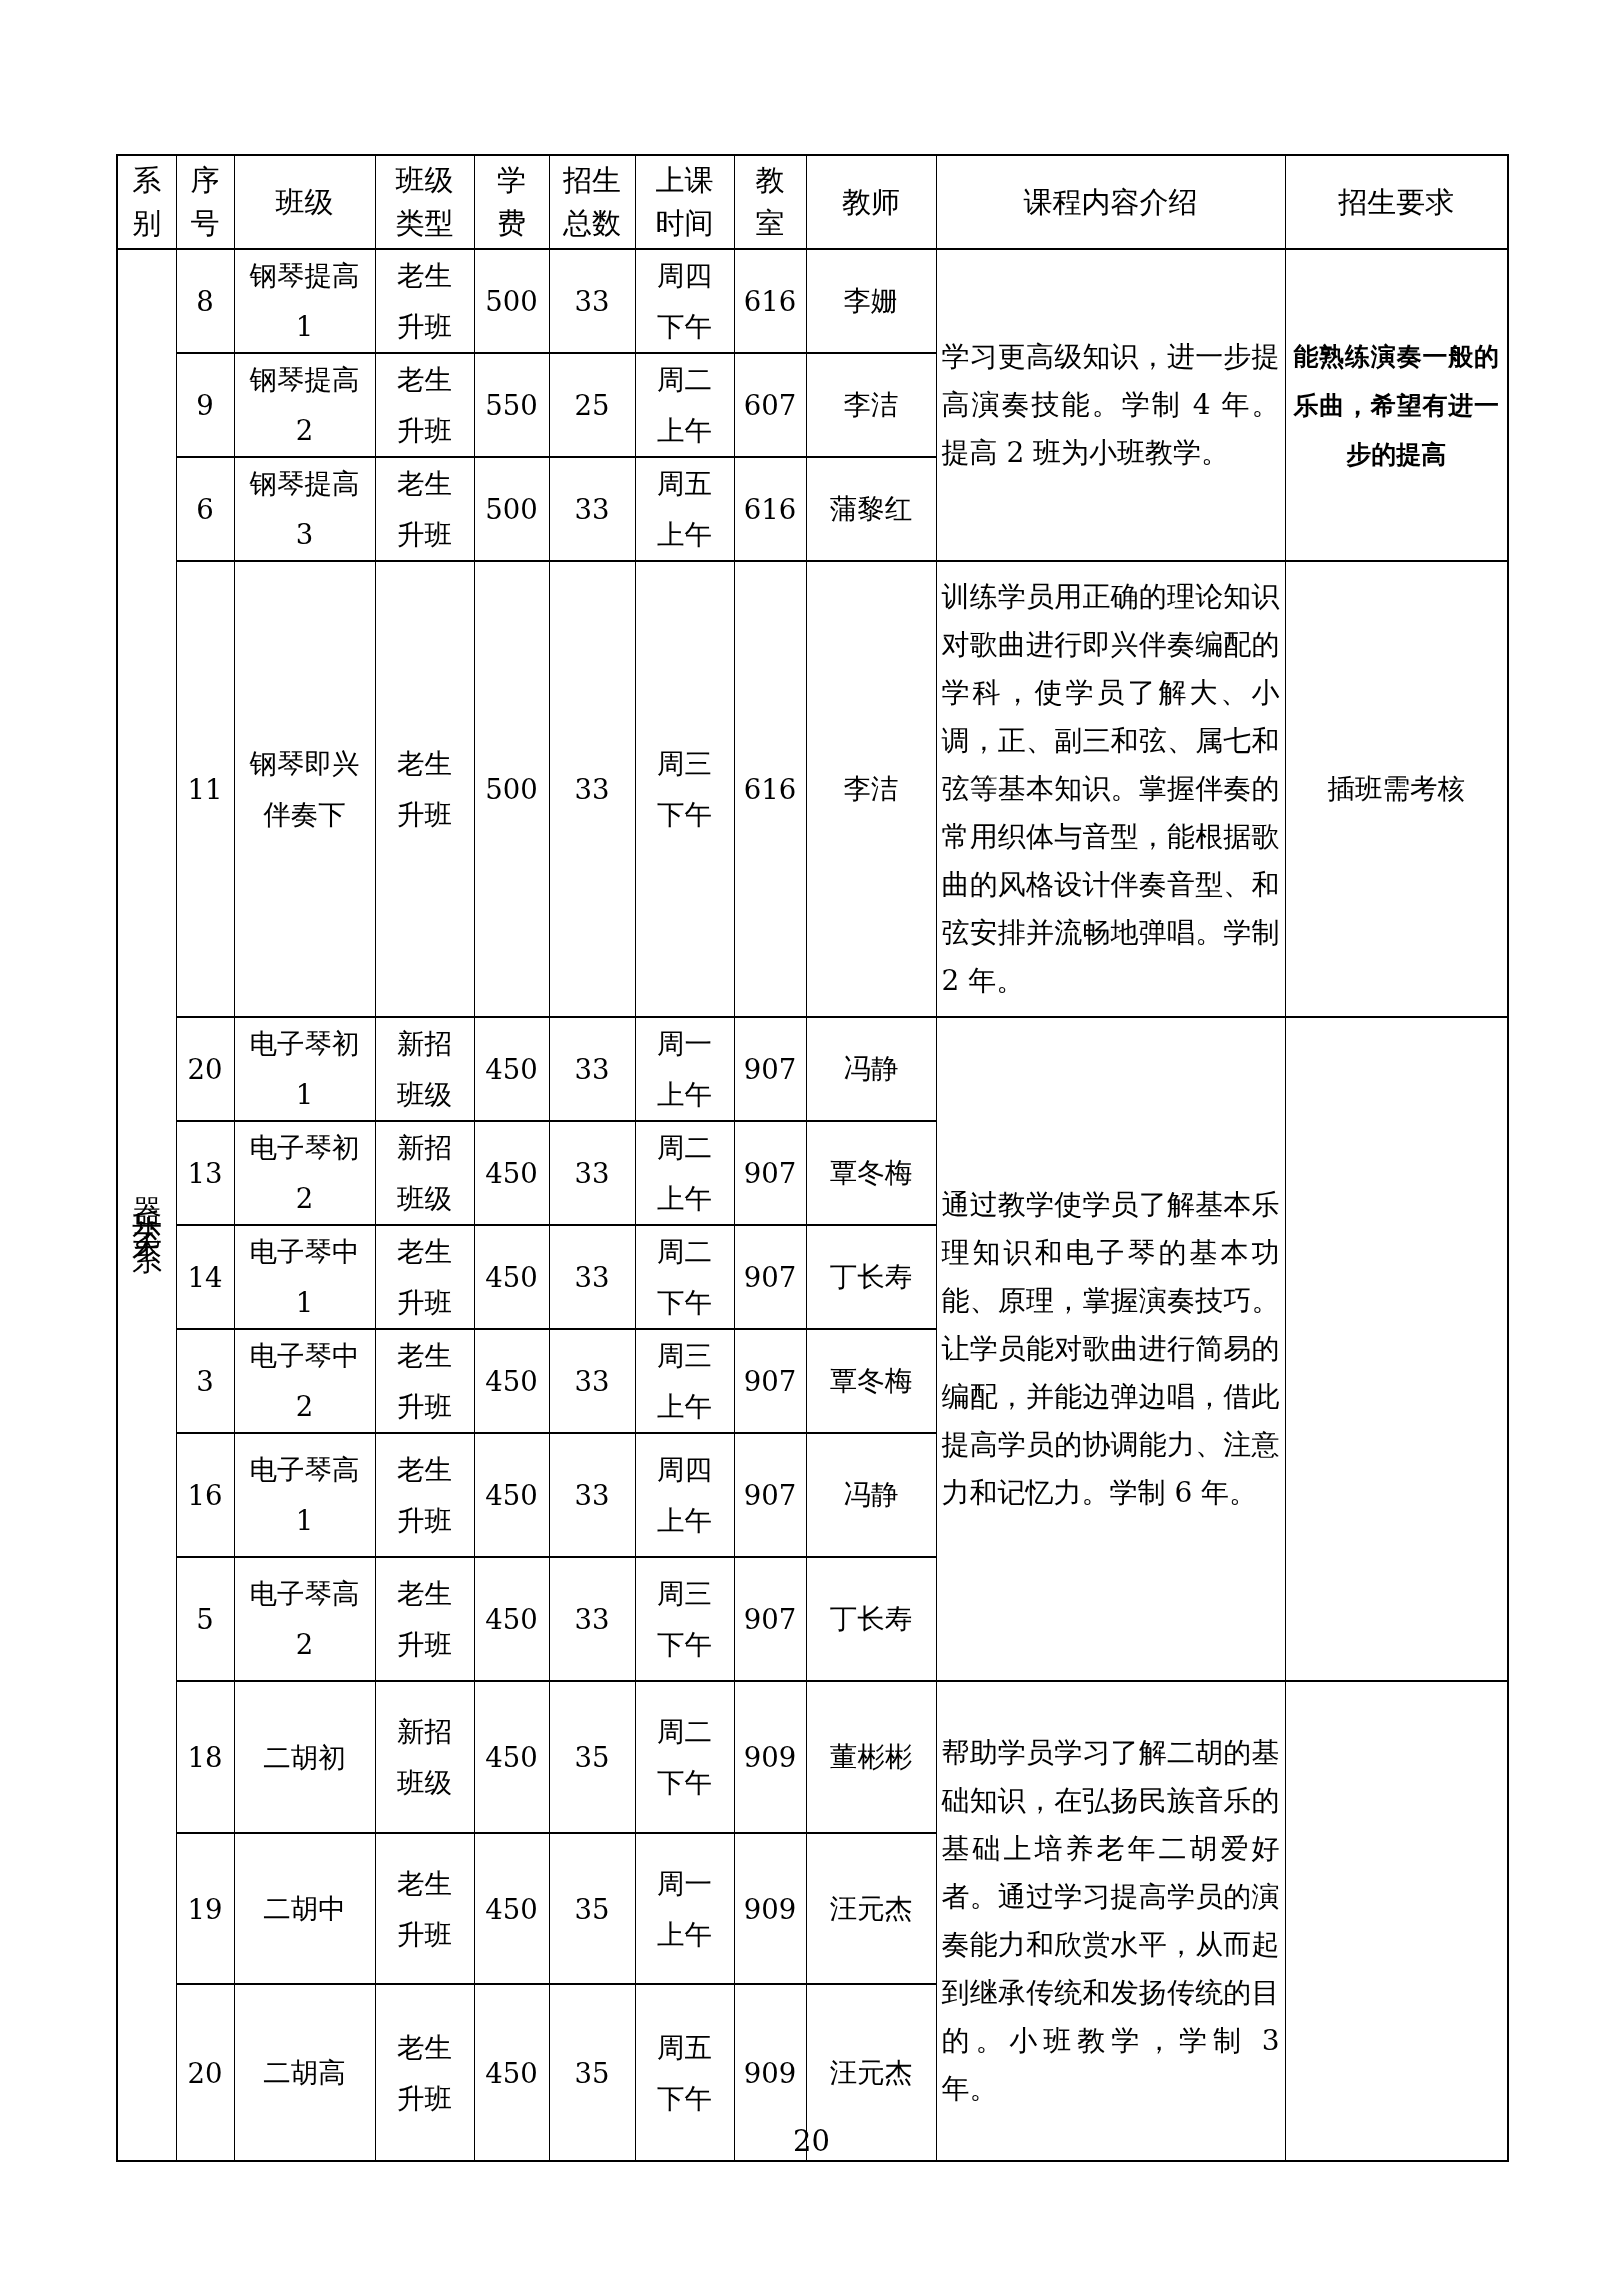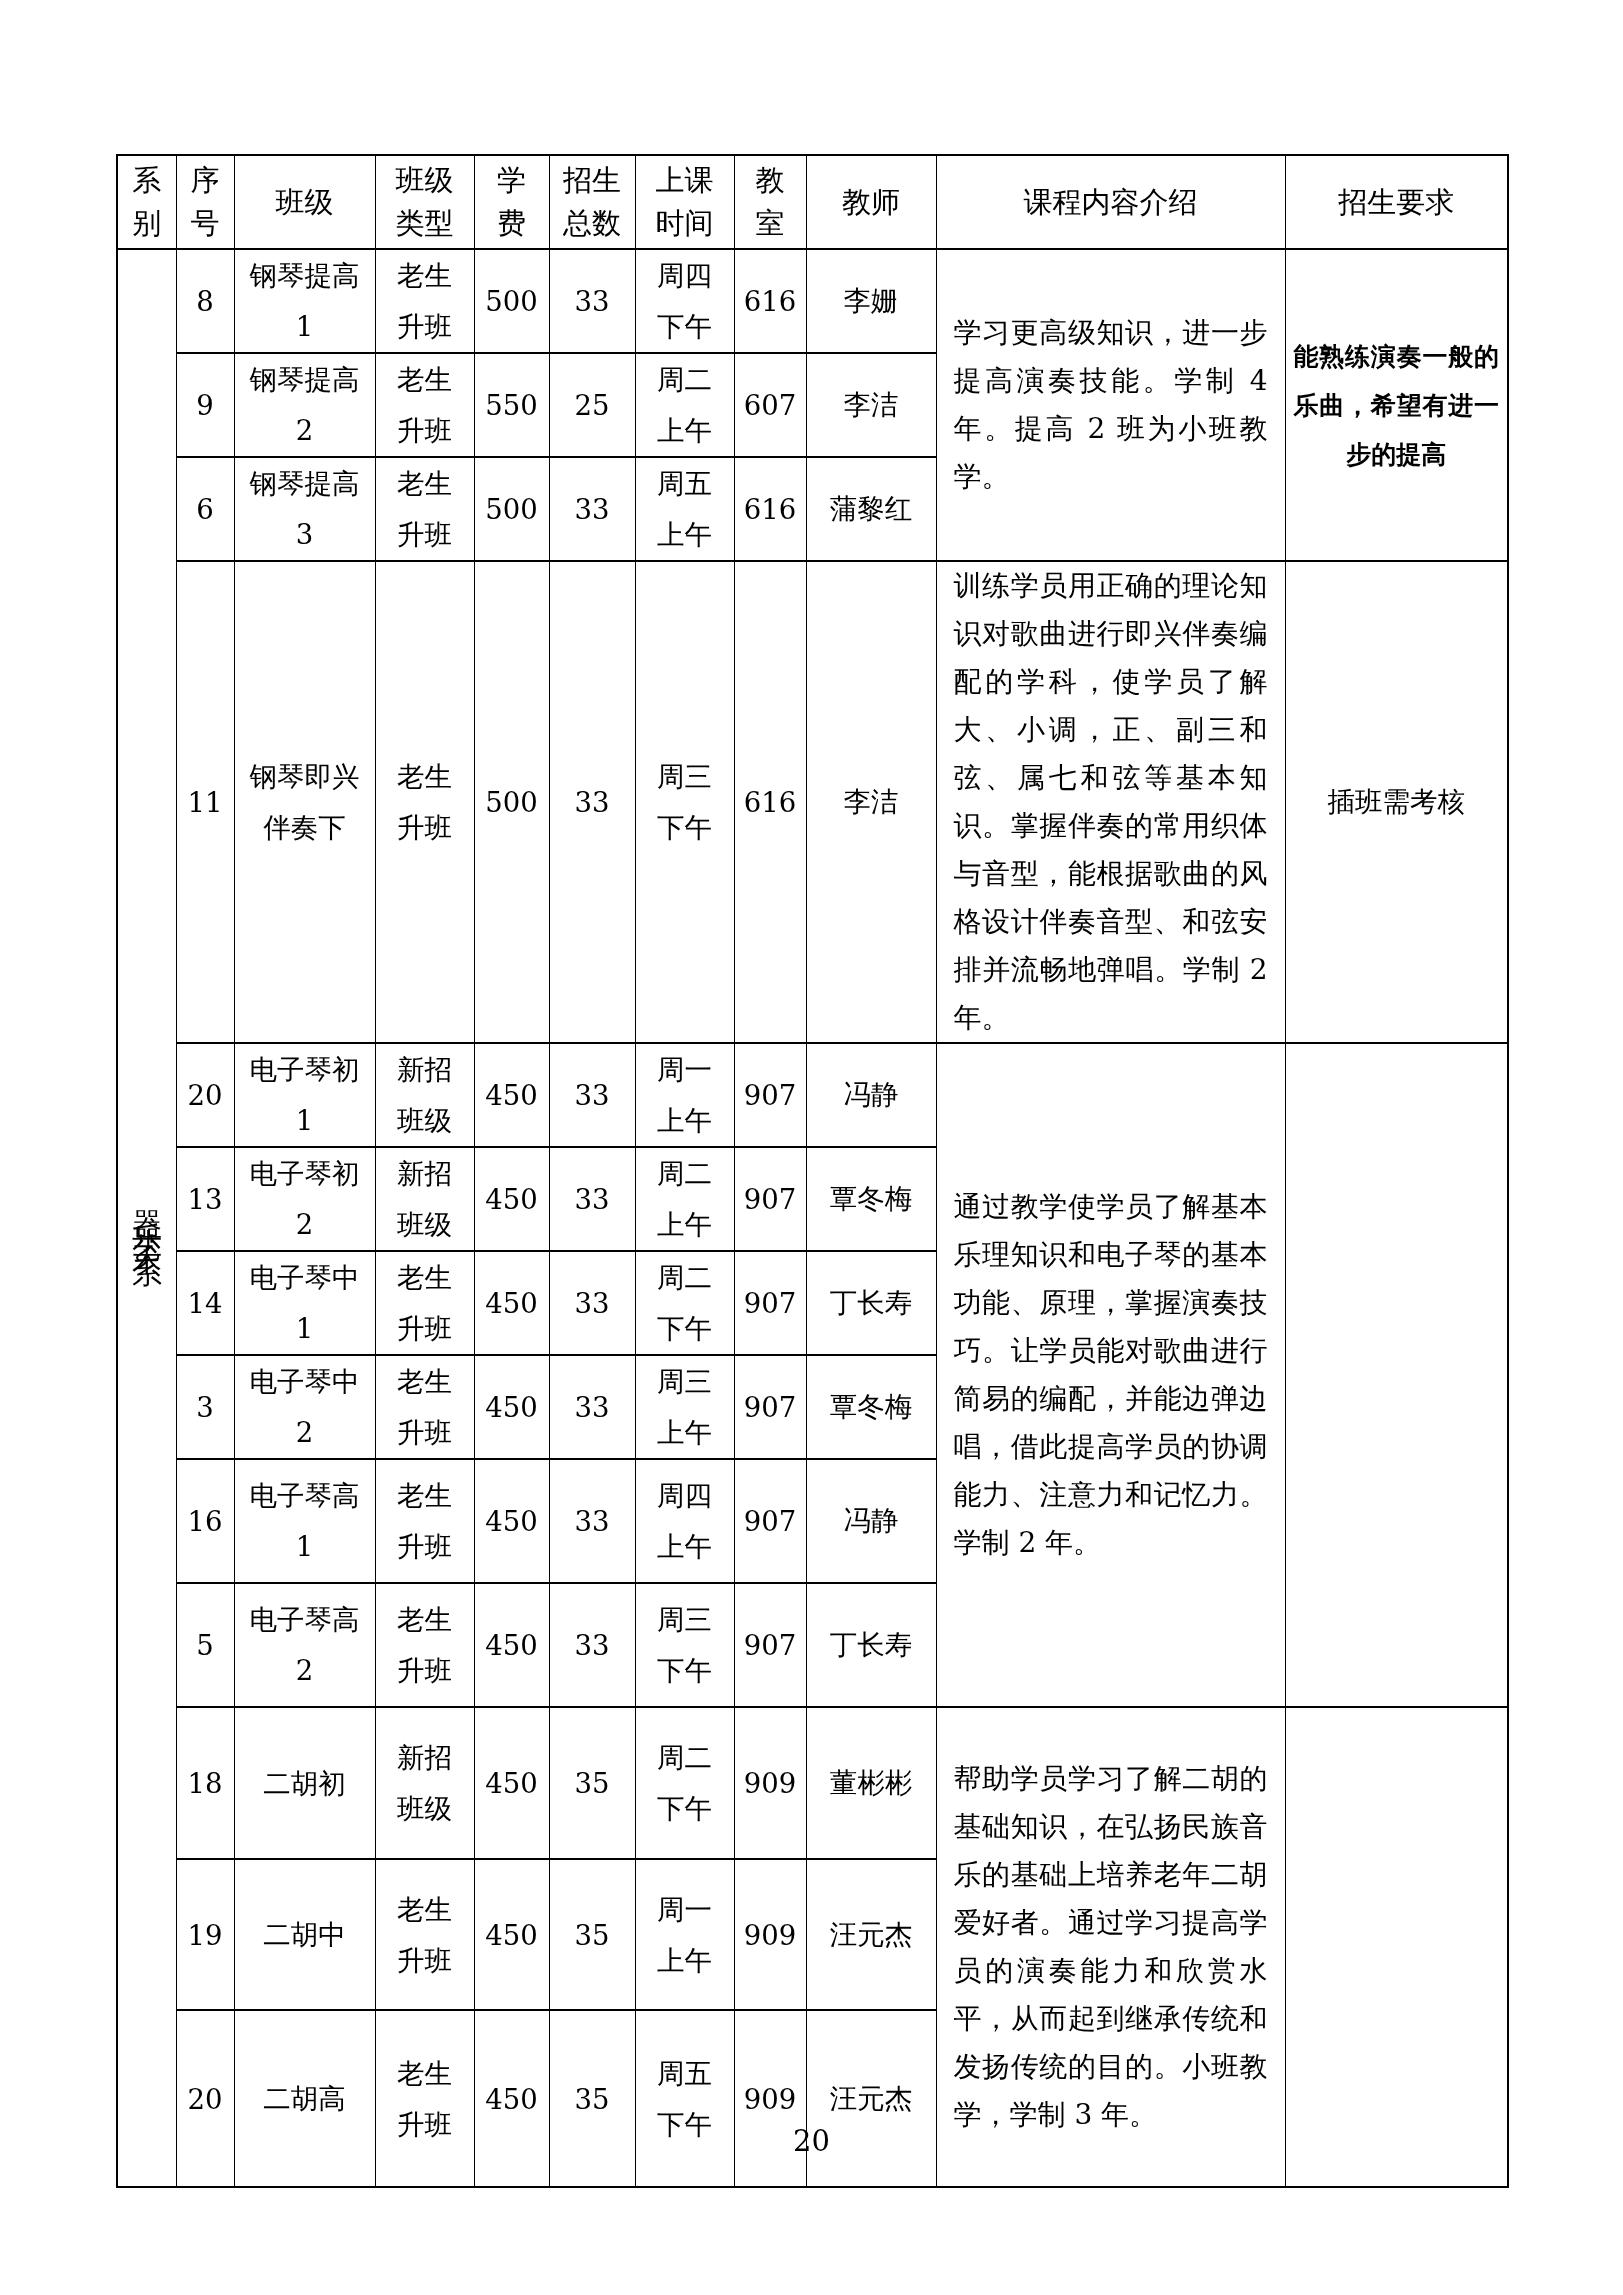--- a/index.html
+++ b/index.html
@@ -32,21 +32,21 @@
     display:inline-block;
     writing-mode:vertical-rl;
     text-orientation:upright;
     font-size:30px;
     letter-spacing:11.8px;
     line-height:59px;
   }
   
   td.para{
     text-align:justify;
-    padding:0 17px;
+    padding:0 5px;
     font-size:28px;
     line-height:48px;
     margin-top:7px;
   }
   td.para-req{
     text-align:justify;
     text-align-last:center;
     padding:0 7.9px;
     font-size:25px;
     line-height:49px;
@@ -217,21 +217,21 @@
           <span>班级</span>
         </td>
     <td>450</td>
     <td>33</td>
     <td class="two">
           <span>周一</span>
           <span>上午</span>
         </td>
     <td>907</td>
     <td>冯静</td>
-    <td rowspan="6" class="para">通过教学使学员了解基本乐理知识和电子琴的基本功能、原理，掌握演奏技巧。让学员能对歌曲进行简易的编配，并能边弹边唱，借此提高学员的协调能力、注意力和记忆力。学制 2 年。</td>
+    <td rowspan="6" class="para">通过教学使学员了解基本乐理知识和电子琴的基本功能、原理，掌握演奏技巧。让学员能对歌曲进行简易的编配，并能边弹边唱，借此提高学员的协调能力、注意力和记忆力。学制 6 年。</td>
     <td rowspan="6"></td>
   </tr>
 
   <tr style="height:84px">
     <td>13</td>
     <td class="two">
           <span>电子琴初</span>
           <span>2</span>
         </td>
     <td class="two">

